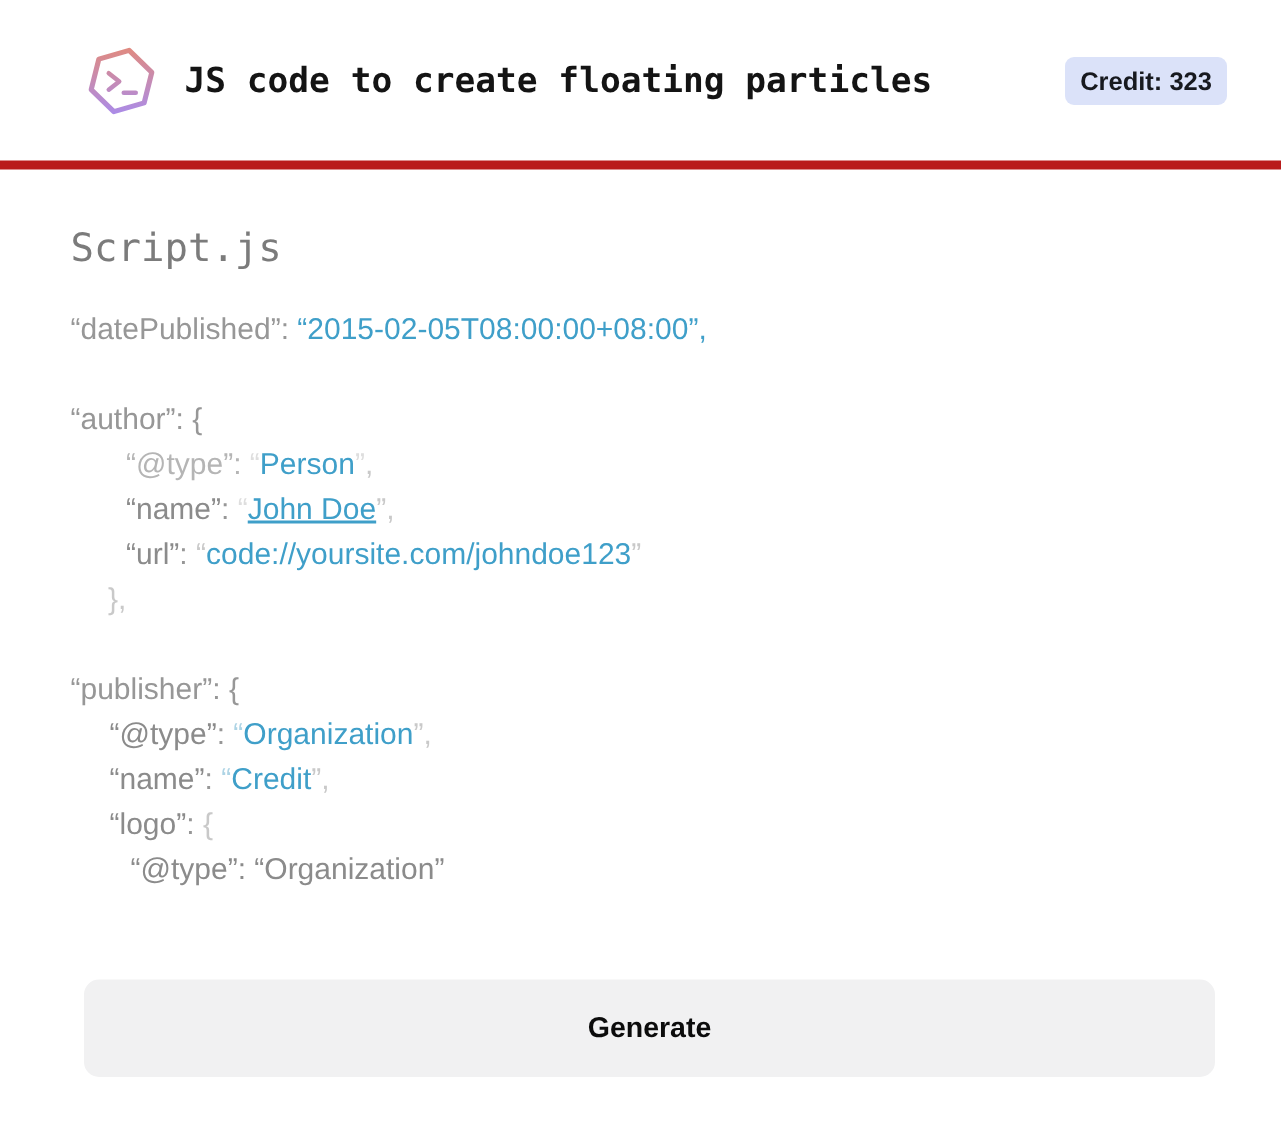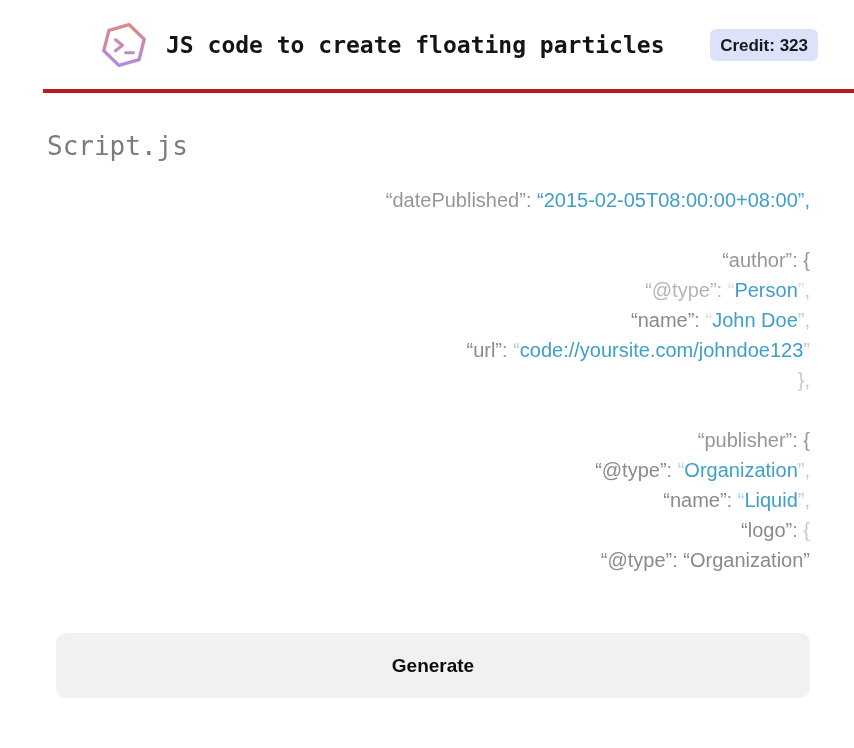--- a/index.html
+++ b/index.html
@@ -9,24 +9,23 @@
     height: 748px;
     background: #ffffff;
     font-family: "Liberation Sans", sans-serif;
     overflow: hidden;
   }
 
   
   .header {
     display: flex;
     align-items: center;
-    height: 93px;
+    height: 113px;
     padding: 0 36px 0 55px;
-    border-bottom: 4px solid #b91c1c;
-    margin-left: 43px;
+    border-bottom: 6px solid #b91c1c;
   }
   .logo { width: 52px; height: 54px; flex: 0 0 auto; }
   .title {
     font-family: "DejaVu Sans Mono", monospace;
     font-weight: 700;
     font-size: 23px;
     color: #141414;
     margin-left: 16px;
     white-space: nowrap;
   }
@@ -52,21 +51,20 @@
     height: 26px;
   }
   .code {
     margin-top: 28px;
     font-size: 20px;
     line-height: 30px;
   }
   .code-line {
     height: 30px;
     white-space: pre;
-    text-align: right;
   }
 
   
   .generate-btn {
     display: block;
     width: calc(100% - 9px);
     margin: 58px 0 0 9px;
     height: 65px;
     background: #f1f1f2;
     border: none;
@@ -100,24 +98,24 @@
   <div class="badge" style="background: rgb(219, 226, 249);">Credit: 323</div>
 </div>
 
 <div class="main">
   <div class="filename">Script.js</div>
   <div class="code">
       <div class="code-line" style="padding-left: 0px;"><span style="color: rgb(151, 151, 151);">“datePublished”: </span><span style="color: rgb(63, 159, 201);">“2015-02-05T08:00:00+08:00”,</span></div>
       <div class="code-line" style="padding-left: 0px;"></div>
       <div class="code-line" style="padding-left: 0px;"><span style="color: rgb(151, 151, 151);">“author”: {</span></div>
       <div class="code-line" style="padding-left: 37px;"><span style="color: rgb(181, 181, 181);">“@type”</span><span style="color: rgb(181, 181, 181);">: </span><span style="color: rgb(222, 222, 222);">“</span><span style="color: rgb(63, 159, 201);">Person</span><span style="color: rgb(222, 222, 222);">”</span><span style="color: rgb(201, 201, 201);">,</span></div>
-      <div class="code-line" style="padding-left: 37px;"><span style="color: rgb(139, 139, 139);">“name”</span><span style="color: rgb(151, 151, 151);">: </span><span style="color: rgb(222, 222, 222);">“</span><span style="color: rgb(63, 159, 201);">John Doe</span><span style="color: rgb(201, 201, 201);">”</span><span style="color: rgb(201, 201, 201);">,</span></div>
+      <div class="code-line" style="padding-left: 37px;"><span style="color: rgb(139, 139, 139);">“name”</span><span style="color: rgb(151, 151, 151);">: </span><span style="color: rgb(222, 222, 222);">“</span><span style="color: rgb(63, 159, 201); text-decoration: underline;">John Doe</span><span style="color: rgb(201, 201, 201);">”</span><span style="color: rgb(201, 201, 201);">,</span></div>
       <div class="code-line" style="padding-left: 37px;"><span style="color: rgb(139, 139, 139);">“url”</span><span style="color: rgb(151, 151, 151);">: </span><span style="color: rgb(201, 201, 201);">“</span><span style="color: rgb(63, 159, 201);">code://yoursite.com/johndoe123</span><span style="color: rgb(201, 201, 201);">”</span></div>
       <div class="code-line" style="padding-left: 25px;"><span style="color: rgb(201, 201, 201);">},</span></div>
       <div class="code-line" style="padding-left: 0px;"></div>
       <div class="code-line" style="padding-left: 0px;"><span style="color: rgb(151, 151, 151);">“publisher”: {</span></div>
       <div class="code-line" style="padding-left: 26px;"><span style="color: rgb(139, 139, 139);">“@type”</span><span style="color: rgb(151, 151, 151);">: </span><span style="color: rgb(174, 212, 229);">“</span><span style="color: rgb(63, 159, 201);">Organization</span><span style="color: rgb(201, 201, 201);">”</span><span style="color: rgb(201, 201, 201);">,</span></div>
-      <div class="code-line" style="padding-left: 26px;"><span style="color: rgb(139, 139, 139);">“name”</span><span style="color: rgb(151, 151, 151);">: </span><span style="color: rgb(174, 212, 229);">“</span><span style="color: rgb(63, 159, 201);">Liquid</span><span style="color: rgb(201, 201, 201);">”</span><span style="color: rgb(201, 201, 201);">,</span></div>
+      <div class="code-line" style="padding-left: 26px;"><span style="color: rgb(139, 139, 139);">“name”</span><span style="color: rgb(151, 151, 151);">: </span><span style="color: rgb(174, 212, 229);">“</span><span style="color: rgb(63, 159, 201);">Credit</span><span style="color: rgb(201, 201, 201);">”</span><span style="color: rgb(201, 201, 201);">,</span></div>
       <div class="code-line" style="padding-left: 26px;"><span style="color: rgb(139, 139, 139);">“logo”</span><span style="color: rgb(151, 151, 151);">: </span><span style="color: rgb(201, 201, 201);">{</span></div>
       <div class="code-line" style="padding-left: 40px;"><span style="color: rgb(139, 139, 139);">“@type”: “Organization”</span></div>
     </div>
   <button class="generate-btn">Generate</button>
 </div>
 
 </body></html>

